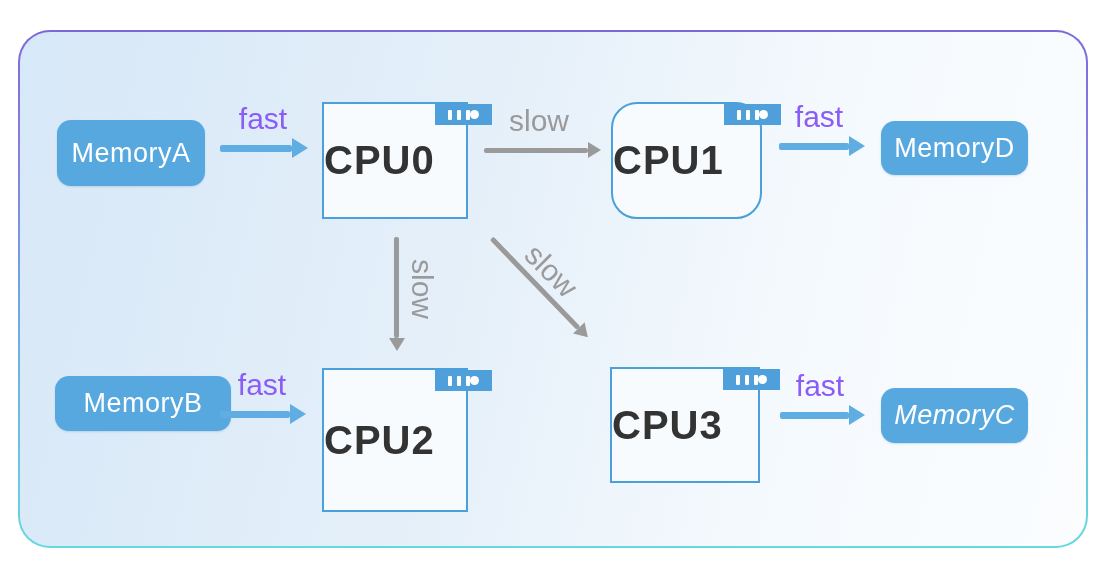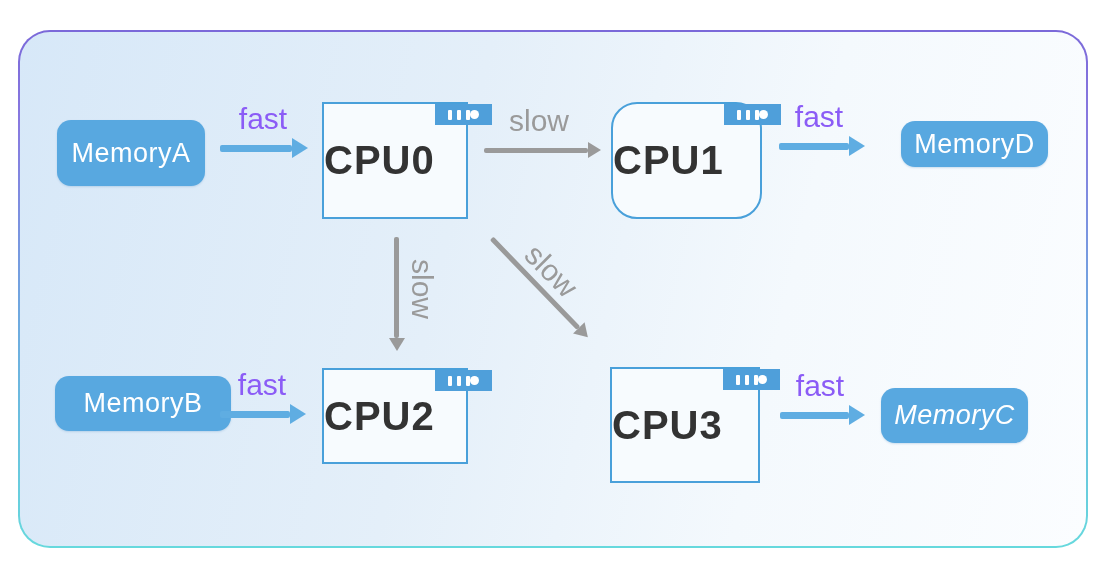--- a/index.html
+++ b/index.html
@@ -122,21 +122,21 @@
       <span class="led"></span>
     </div>
   </div>
 
   <div class="arrow fast" style="left:779px;top:135px;width:86px;">
     <div class="shaft"></div>
     <div class="head"></div>
   </div>
   <span class="edge-label fast" style="left:819px;top:117px;">fast</span>
 
-  <div class="memory" style="left:881px;top:121px;width:147px;height:46px;margin-left:20px;">
+  <div class="memory" style="left:881px;top:121px;width:147px;height:54px;">
     <span>MemoryD</span>
   </div>
 
   <div class="arrow slow" style="left:397px;top:226px;width:114px;transform:rotate(90deg);transform-origin:0 50%;">
     <div class="shaft"></div>
     <div class="head"></div>
   </div>
   <span class="edge-label slow rot90" style="left:422px;top:289px;">slow</span>
 
   <div class="arrow slow" style="left:492px;top:227px;width:138px;transform:rotate(46deg);transform-origin:0 50%;">
@@ -148,21 +148,21 @@
   <div class="memory" style="left:55px;top:376px;width:176px;height:55px;">
     <span>MemoryB</span>
   </div>
 
   <div class="arrow fast" style="left:220px;top:403px;width:86px;">
     <div class="shaft"></div>
     <div class="head"></div>
   </div>
   <span class="edge-label fast" style="left:262px;top:385px;">fast</span>
 
-  <div class="cpu" style="left:322px;top:368px;width:146px;height:96px;">
+  <div class="cpu" style="left:322px;top:368px;width:146px;height:144px;">
     <div class="cpu-screen">
       <span class="cpu-label">CPU2</span>
     </div>
     <div class="cpu-bar">
       <span class="vents">
           <i></i>
           <i></i>
           <i></i>
         </span>
       <span class="led"></span>

